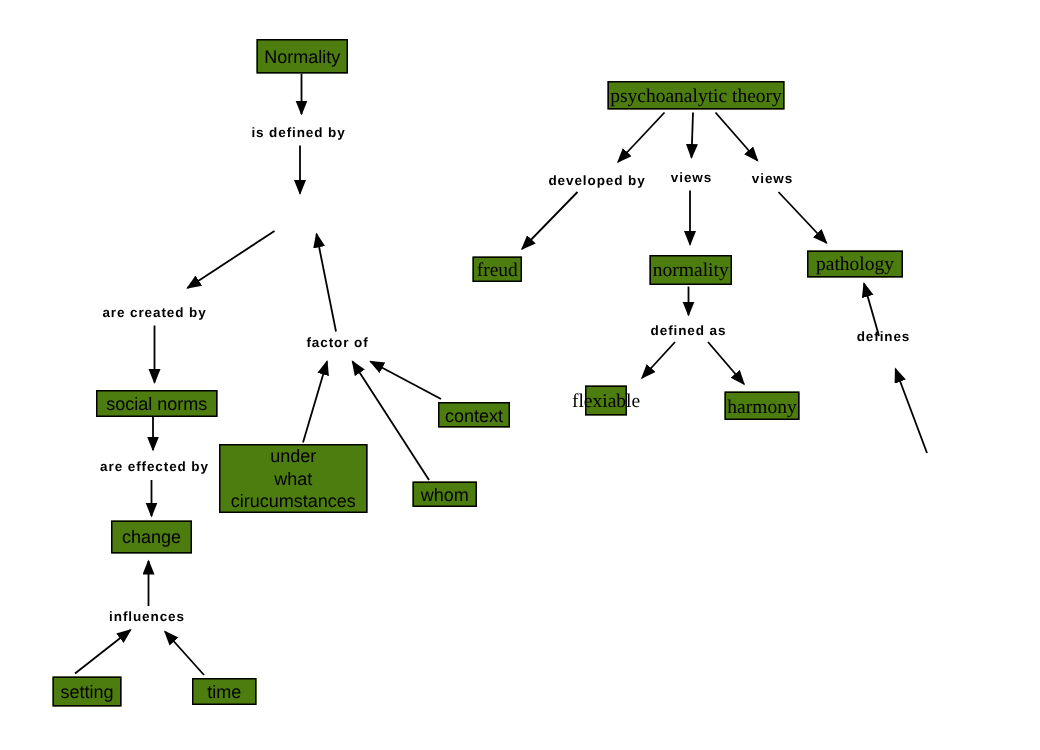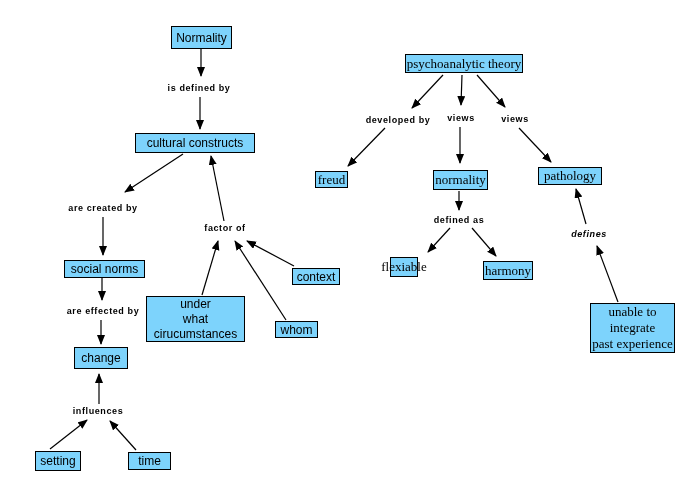--- a/index.html
+++ b/index.html
@@ -8,21 +8,21 @@
     width:693px;height:500px;
     background:#ffffff;
     font-family:"Liberation Sans", sans-serif;
     overflow:hidden;
   }
   #edges{position:absolute;left:0;top:0;width:693px;height:500px;}
   .node{
     position:absolute;
     box-sizing:border-box;
     border:1px solid #000;
-    background:#7dd3fc;
+    background:#4d7c0f;
     color:#000;
     display:flex;align-items:center;justify-content:center;
     font-size:12px;
     white-space:nowrap;
     text-align:center;
   }
   .node.serif{
     font-family:"Liberation Serif","DejaVu Serif",serif;
     font-size:13px;
   }
@@ -71,21 +71,20 @@
       <line x1="459" y1="191" x2="459" y2="210" marker-end="url(#ah)"></line>
       <line x1="450" y1="228" x2="428" y2="252" marker-end="url(#ah)"></line>
       <line x1="472" y1="228" x2="496" y2="256" marker-end="url(#ah)"></line>
       <line x1="618" y1="302" x2="597" y2="246" marker-end="url(#ah)"></line>
       <line x1="586" y1="224" x2="576" y2="189" marker-end="url(#ah)"></line>
     </g>
   </svg>
 
   <div class="node" style="left:171px;top:26px;width:61px;height:23px;">Normality</div>
 
-  <div class="node" style="left:135px;top:133px;width:120px;height:20px;">cultural constructs</div>
 
   <div class="node" style="left:64px;top:260px;width:81px;height:18px;">social norms</div>
 
   <div class="node" style="left:74px;top:347px;width:54px;height:22px;">change</div>
 
   <div class="node" style="left:20px;top:451px;width:46px;height:20px;margin-left:15px;">setting</div>
 
   <div class="node" style="left:128px;top:452px;width:43px;height:18px;">time</div>
 
   <div class="node multiline" style="left:146px;top:296px;width:99px;height:46px;">
@@ -103,39 +102,34 @@
   <div class="node serif" style="left:315px;top:171px;width:33px;height:17px;">freud</div>
 
   <div class="node serif" style="left:433px;top:170px;width:55px;height:20px;">normality</div>
 
   <div class="node serif" style="left:538px;top:167px;width:64px;height:18px;">pathology</div>
 
   <div class="node serif" style="left:390px;top:257px;width:28px;height:20px;">flexiable</div>
 
   <div class="node serif" style="left:483px;top:261px;width:50px;height:19px;">harmony</div>
 
-  <div class="node serif multiline" style="left:590px;top:303px;width:85px;height:50px;line-height:16px;">
-    <div>unable to</div>
-    <div>integrate</div>
-    <div>past experience</div>
-  </div>
 
   <div class="link-label" style="left:199px;top:88px;">is defined by</div>
 
   <div class="link-label" style="left:103px;top:208px;">are created by</div>
 
   <div class="link-label" style="left:103px;top:311px;">are effected by</div>
 
   <div class="link-label" style="left:98px;top:411px;">influences</div>
 
   <div class="link-label" style="left:225px;top:228px;">factor of</div>
 
   <div class="link-label" style="left:398px;top:120px;">developed by</div>
 
   <div class="link-label" style="left:461px;top:118px;">views</div>
 
   <div class="link-label" style="left:515px;top:119px;">views</div>
 
   <div class="link-label" style="left:459px;top:220px;">defined as</div>
 
-  <div class="link-label" style="left:589px;top:234px;font-style:italic;">defines</div>
+  <div class="link-label" style="left:589px;top:224px;">defines</div>
 
 </div>
 
 </body></html>

